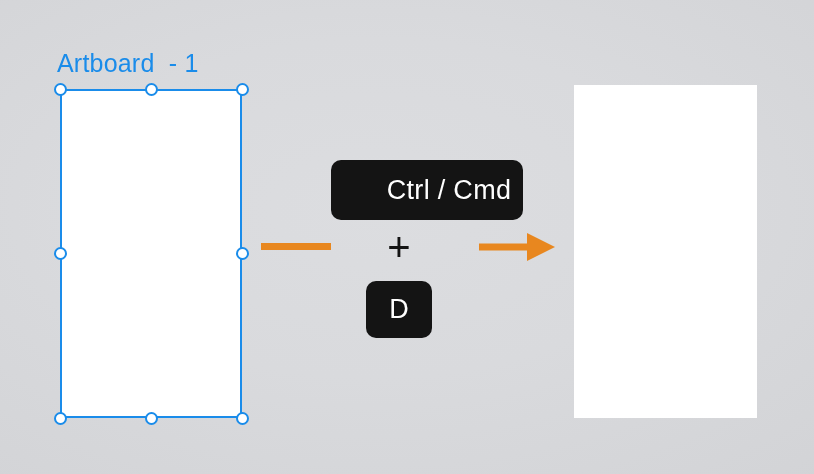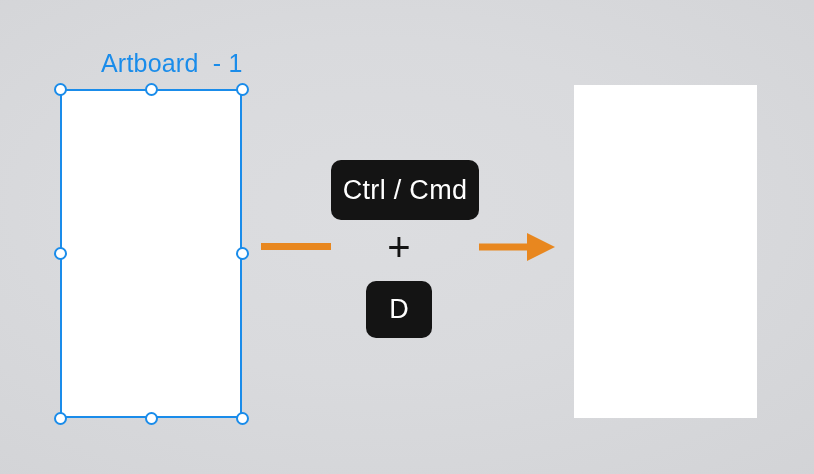--- a/index.html
+++ b/index.html
@@ -23,21 +23,20 @@
   
   #artboard-1-label {
     position: absolute;
     left: 57px;
     top: 48px;
     font-size: 25px;
     line-height: 30px;
     letter-spacing: 0.2px;
     color: #1a8cea;
     white-space: pre;
-    margin-left: 44px;
   }
   #artboard-1-frame {
     position: absolute;
     left: 60px;
     top: 89px;
     width: 182px;
     height: 329px;
   }
   #artboard-1-canvas {
     position: absolute;
@@ -117,20 +116,21 @@
     font-weight: 400;
   }
   #key-ctrl-cmd {
     left: 331px;
     top: 160px;
     width: 148px;
     height: 60px;
     border-radius: 10px;
     font-size: 27px;
     letter-spacing: 0.3px;
+    padding-left: 44px;
   }
   #key-d {
     left: 366px;
     top: 281px;
     width: 66px;
     height: 57px;
     border-radius: 10px;
     font-size: 27px;
   }
   #plus-sign {

